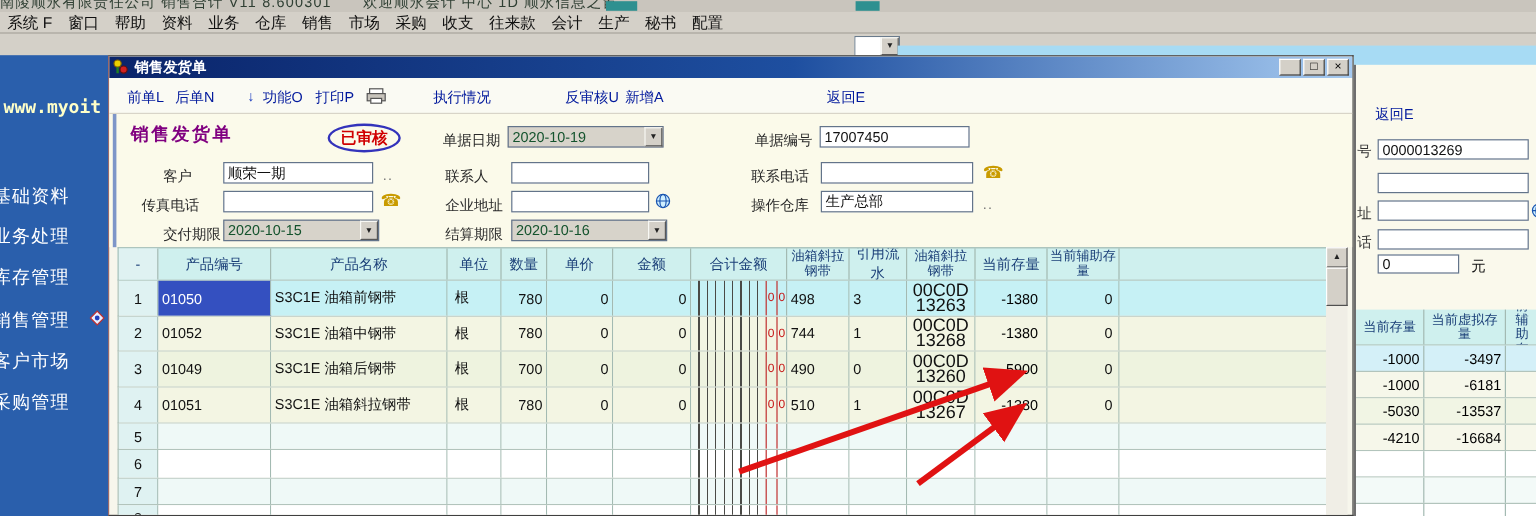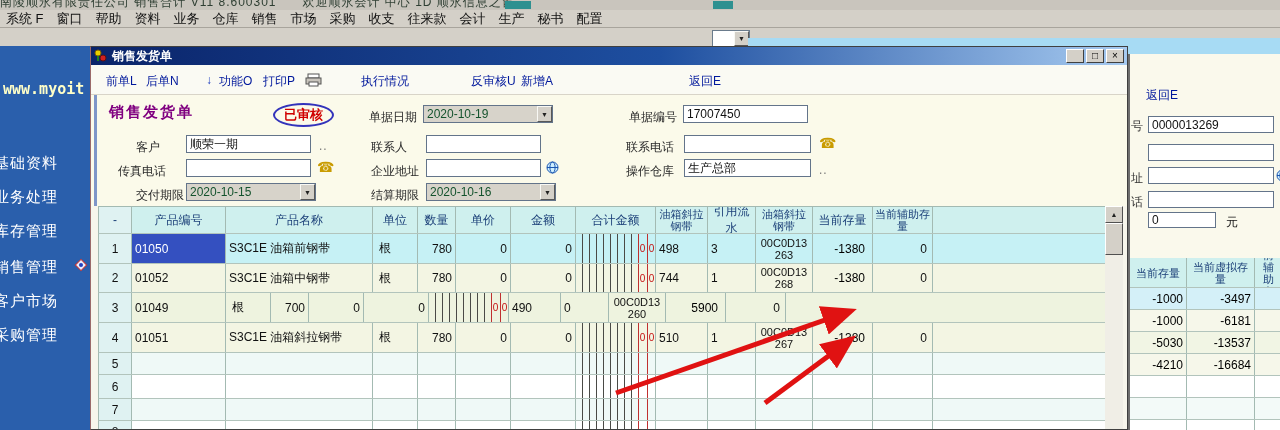--- a/index.html
+++ b/index.html
@@ -46,21 +46,21 @@
   .c{display:flex;align-items:center;padding:0 3px;border-right:1px solid #A3BAB2;height:100%;overflow:hidden;font-size:12px}
   .cn{width:33px;justify-content:center;background:#DFF2F2}
   .ccode{width:94px}.cname{width:147px}.cunit{width:45px;padding-left:6px}
   .cqty{width:38px;justify-content:flex-end}.cprice{width:55px;justify-content:flex-end}.camt{width:65px;justify-content:flex-end}
   .cled{width:80px;position:relative;padding:0;background-image:repeating-linear-gradient(to right,transparent 0,transparent 6px,#4A4A46 6px,#4A4A46 7px);background-size:62px 100%;background-repeat:no-repeat}
   .cled::before{content:"";position:absolute;left:62px;top:0;bottom:0;border-left:1px solid #C03030}
   .cled::after{content:"";position:absolute;left:71px;top:0;bottom:0;border-left:1px solid #C03030}
   .lz{position:absolute;top:0;bottom:0;display:flex;align-items:center;justify-content:center;width:9px;color:#C51111;font-size:10px}
   .lz1{left:62px}.lz2{left:71px}
   .crf{width:52px}.cfl{width:48px}
-  .crn{width:57px;justify-content:center;font-size:11px;line-height:12px;text-align:center}
+  .crn{width:57px;justify-content:center;font-size:15px;line-height:12px;text-align:center}
   .crn span{width:100%;word-break:break-all}
   .cst{width:60px;justify-content:flex-end;padding-right:7px}
   .cax{width:60px;justify-content:flex-end;padding-right:5px}
   .cfill{flex:1;border-right:none}
   .hrow{background:#CFF0EE;border-top:1px solid #A3BAB2;color:#1B3F78}
   .hrow .c{justify-content:center;text-align:center;padding:0 1px}
   .hrow .cn{background:#F6D6DE}
   .hrow .crf,.hrow .crn,.hrow .cax{font-size:11px;line-height:12px}
   .hrow .cled{background-image:none}
   .hrow .cled::before,.hrow .cled::after{display:none}
@@ -351,20 +351,21 @@
       <div class="c crn">
           <span>00C0D13268</span>
         </div>
       <div class="c cst red">-1380</div>
       <div class="c cax">0</div>
       <div class="c cfill"></div>
     </div>
     <div class="trow r3" style="top:246px;height:30px">
       <div class="c cn">3</div>
       <div class="c ccode">01049</div>
+      <div class="c cname">S3C1E 油箱后钢带</div>
       <div class="c cunit">根</div>
       <div class="c cqty">700</div>
       <div class="c cprice">0</div>
       <div class="c camt">0</div>
       <div class="c cled">
           <span class="lz lz1">0</span>
           <span class="lz lz2">0</span>
         </div>
       <div class="c crf">490</div>
       <div class="c cfl">0</div>

